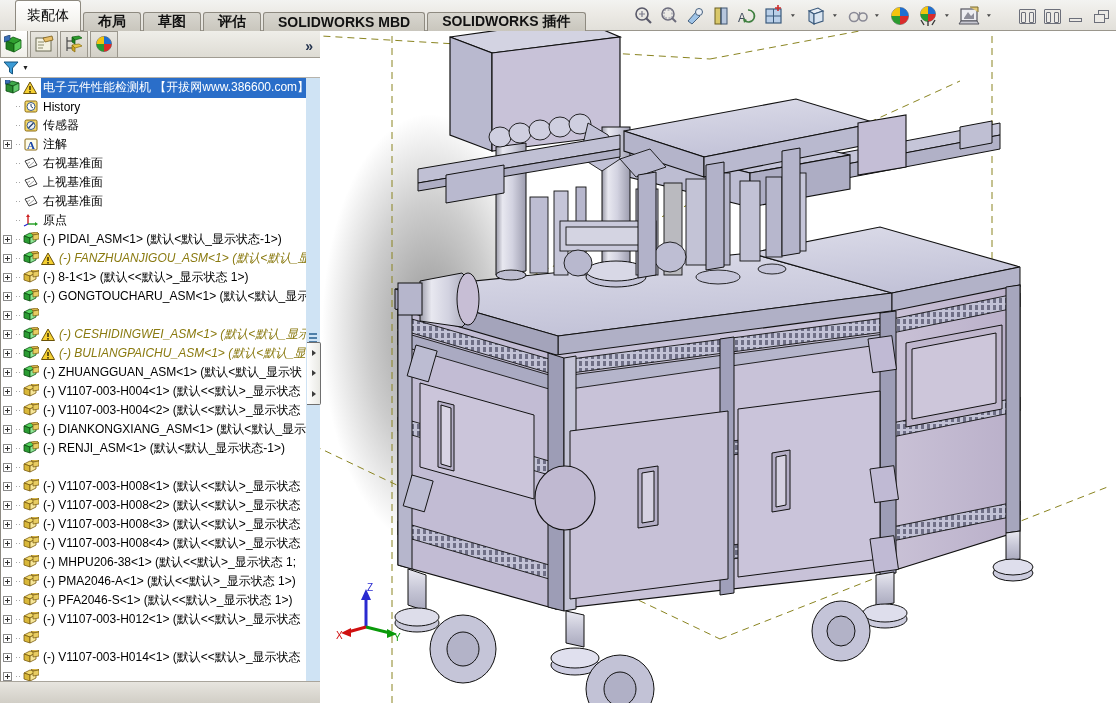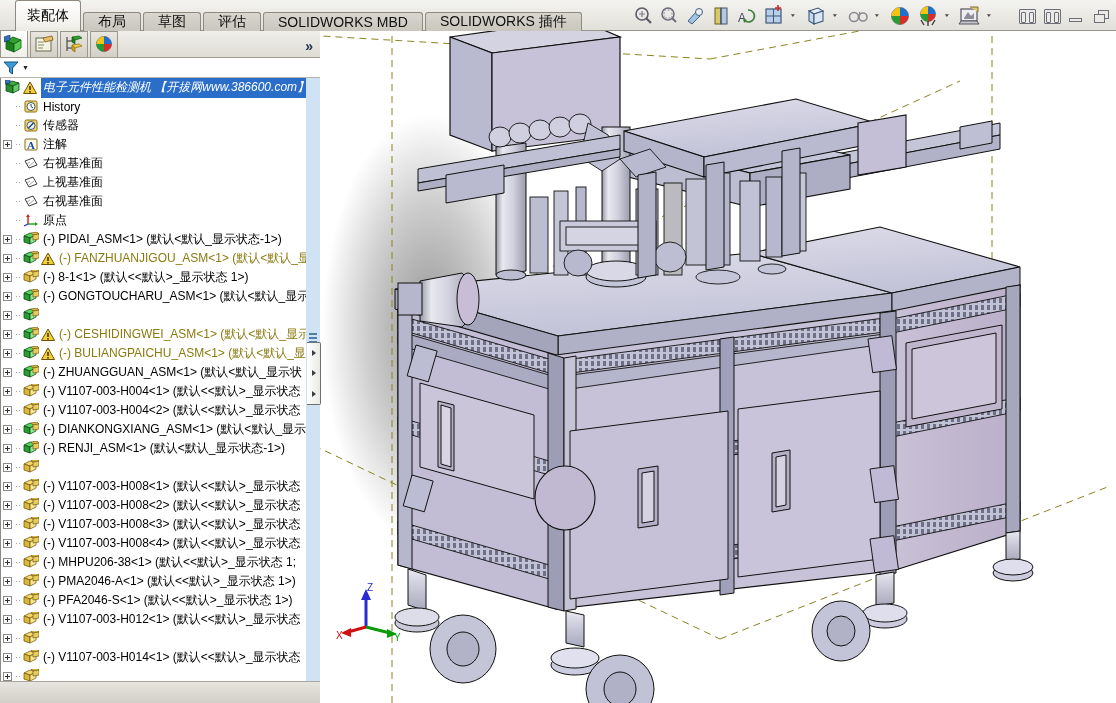--- a/index.html
+++ b/index.html
@@ -31,20 +31,21 @@
     padding: 0 14px;
     display: flex; align-items: center;
     font-size: 14px; color: #111;
     background: linear-gradient(to bottom,#d8d6cf 0%,#c9c6bd 100%);
     border: 1px solid #8e8a80;
     border-bottom: none;
     border-radius: 3px 3px 0 0;
     margin-right: 2px;
     white-space: nowrap;
     cursor: default;
+    font-weight: bold;
   }
   .tab.active {
     height: 31px; margin-top: 0;
     background: linear-gradient(to bottom,#ffffff 0%,#f4f3ef 70%,#eceae4 100%);
     border-color: #8e8a80;
     font-weight: normal;
     color: #000;
   }
   .tab.first { padding: 0 11px; }
 
@@ -133,26 +134,26 @@
     overflow: hidden;
     background: #fff;
   }
   .node {
     display: flex; align-items: center;
     height: 19px; white-space: nowrap;
     font-size: 12px; color: #000;
     cursor: default;
     padding-left: 2px;
   }
-  .node.root { padding-left: 4px; font-style: italic; }
+  .node.root { padding-left: 4px; }
   .node .lbl { margin-left: 3px; }
   .node.sel .lbl {
     background: #2a6ec9; color: #fff; padding: 1px 2px 2px 2px;
   }
-  .node.warn .lbl { color: #8a7a10; }
+  .node.warn .lbl { color: #8a7a10; font-style: italic; }
   .expander {
     width: 9px; height: 9px; margin-right: 1px; flex: 0 0 9px;
     border: 1px solid #8b8b8b; background: #fff;
     position: relative;
   }
   .expander::before {
     content:""; position:absolute; left:1px; top:3px; width:5px; height:1px; background:#333;
   }
   .expander::after {
     content:""; position:absolute; left:3px; top:1px; width:1px; height:5px; background:#333;

